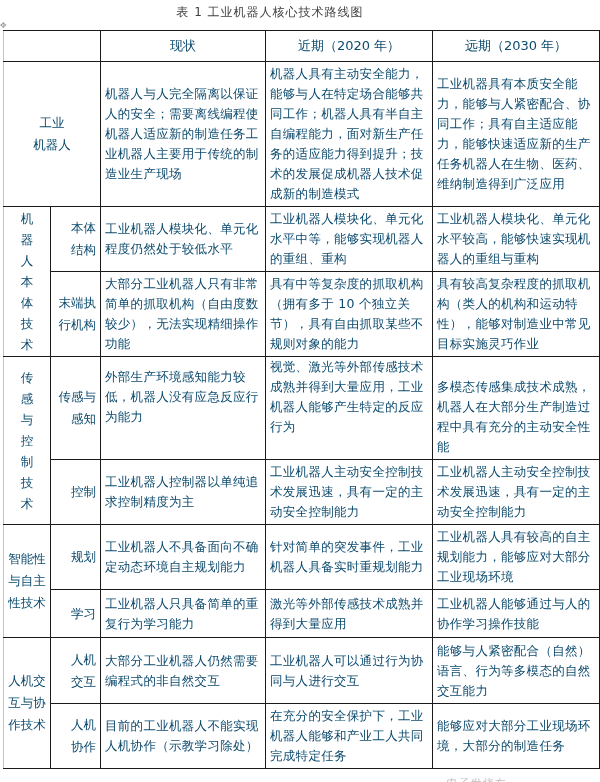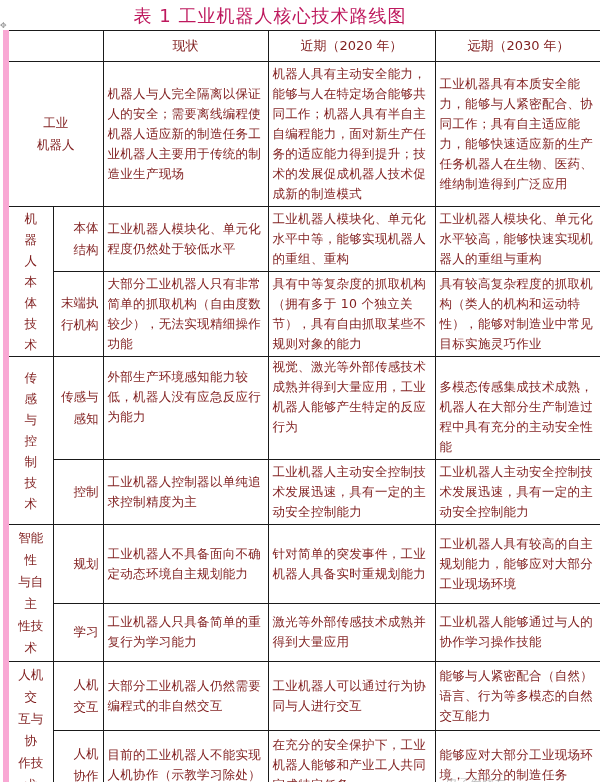--- a/index.html
+++ b/index.html
@@ -1,33 +1,33 @@
 <!DOCTYPE html>
 <html><head>
 <meta charset="utf-8">
 <style>
   html, body { margin:0; padding:0; background:#ffffff; }
   body { width:600px; height:782px; overflow:hidden; position:relative;
          font-family: "DejaVu Sans", "Liberation Sans", sans-serif; color:#2a2a2a; }
   .title { position:absolute; top:4px; left:0; width:540px; text-align:center;
-           font-size:18px; letter-spacing:1px; color:#be185d; }
+           font-size:12px; letter-spacing:1px; color:#404040; }
   .marker { position:absolute; top:21px; left:0; font-size:8px; color:#999; }
   table { position:absolute; top:30px; left:3px; width:596px; border-collapse:collapse;
           table-layout:fixed; }
   td, th { border:1px solid #1a1a1a; font-size:12.5px; line-height:20px; font-weight:normal;
-           padding:2px 4px; vertical-align:middle; color:#7f1d1d; }
+           padding:2px 4px; vertical-align:middle; color:#0c4a6e; }
   th { height:26px; text-align:center; font-size:13px; }
   .cat { text-align:center; line-height:22px; }
   .vert { text-align:center; line-height:21px; padding:0 2px; }
   .sub { text-align:right; line-height:22px; }
   .txt { text-align:left; word-break:break-all; letter-spacing:0.3px; }
   .r1 { height:141px; } .r2 { height:64px; } .r3 { height:83px; }
   .r4 { height:91px; } .r5 { height:63px; } .r6 { height:64px; }
   .r7 { height:48px; } .r8 { height:66px; } .r9 { height:62px; }
-  .lborder { border-left:6px solid #f9a8d4; }
+  .lborder { border-left:1px solid #f9a8d4; }
   .watermark { position:absolute; left:445px; top:776px; font-size:11px; color:rgba(160,160,160,0.7);
                font-style:italic; letter-spacing:1px; }
 </style>
 </head>
 <body>
 
 <div class="title">表 1   工业机器人核心技术路线图</div>
 <div class="marker">✥</div>
 
 <table>

